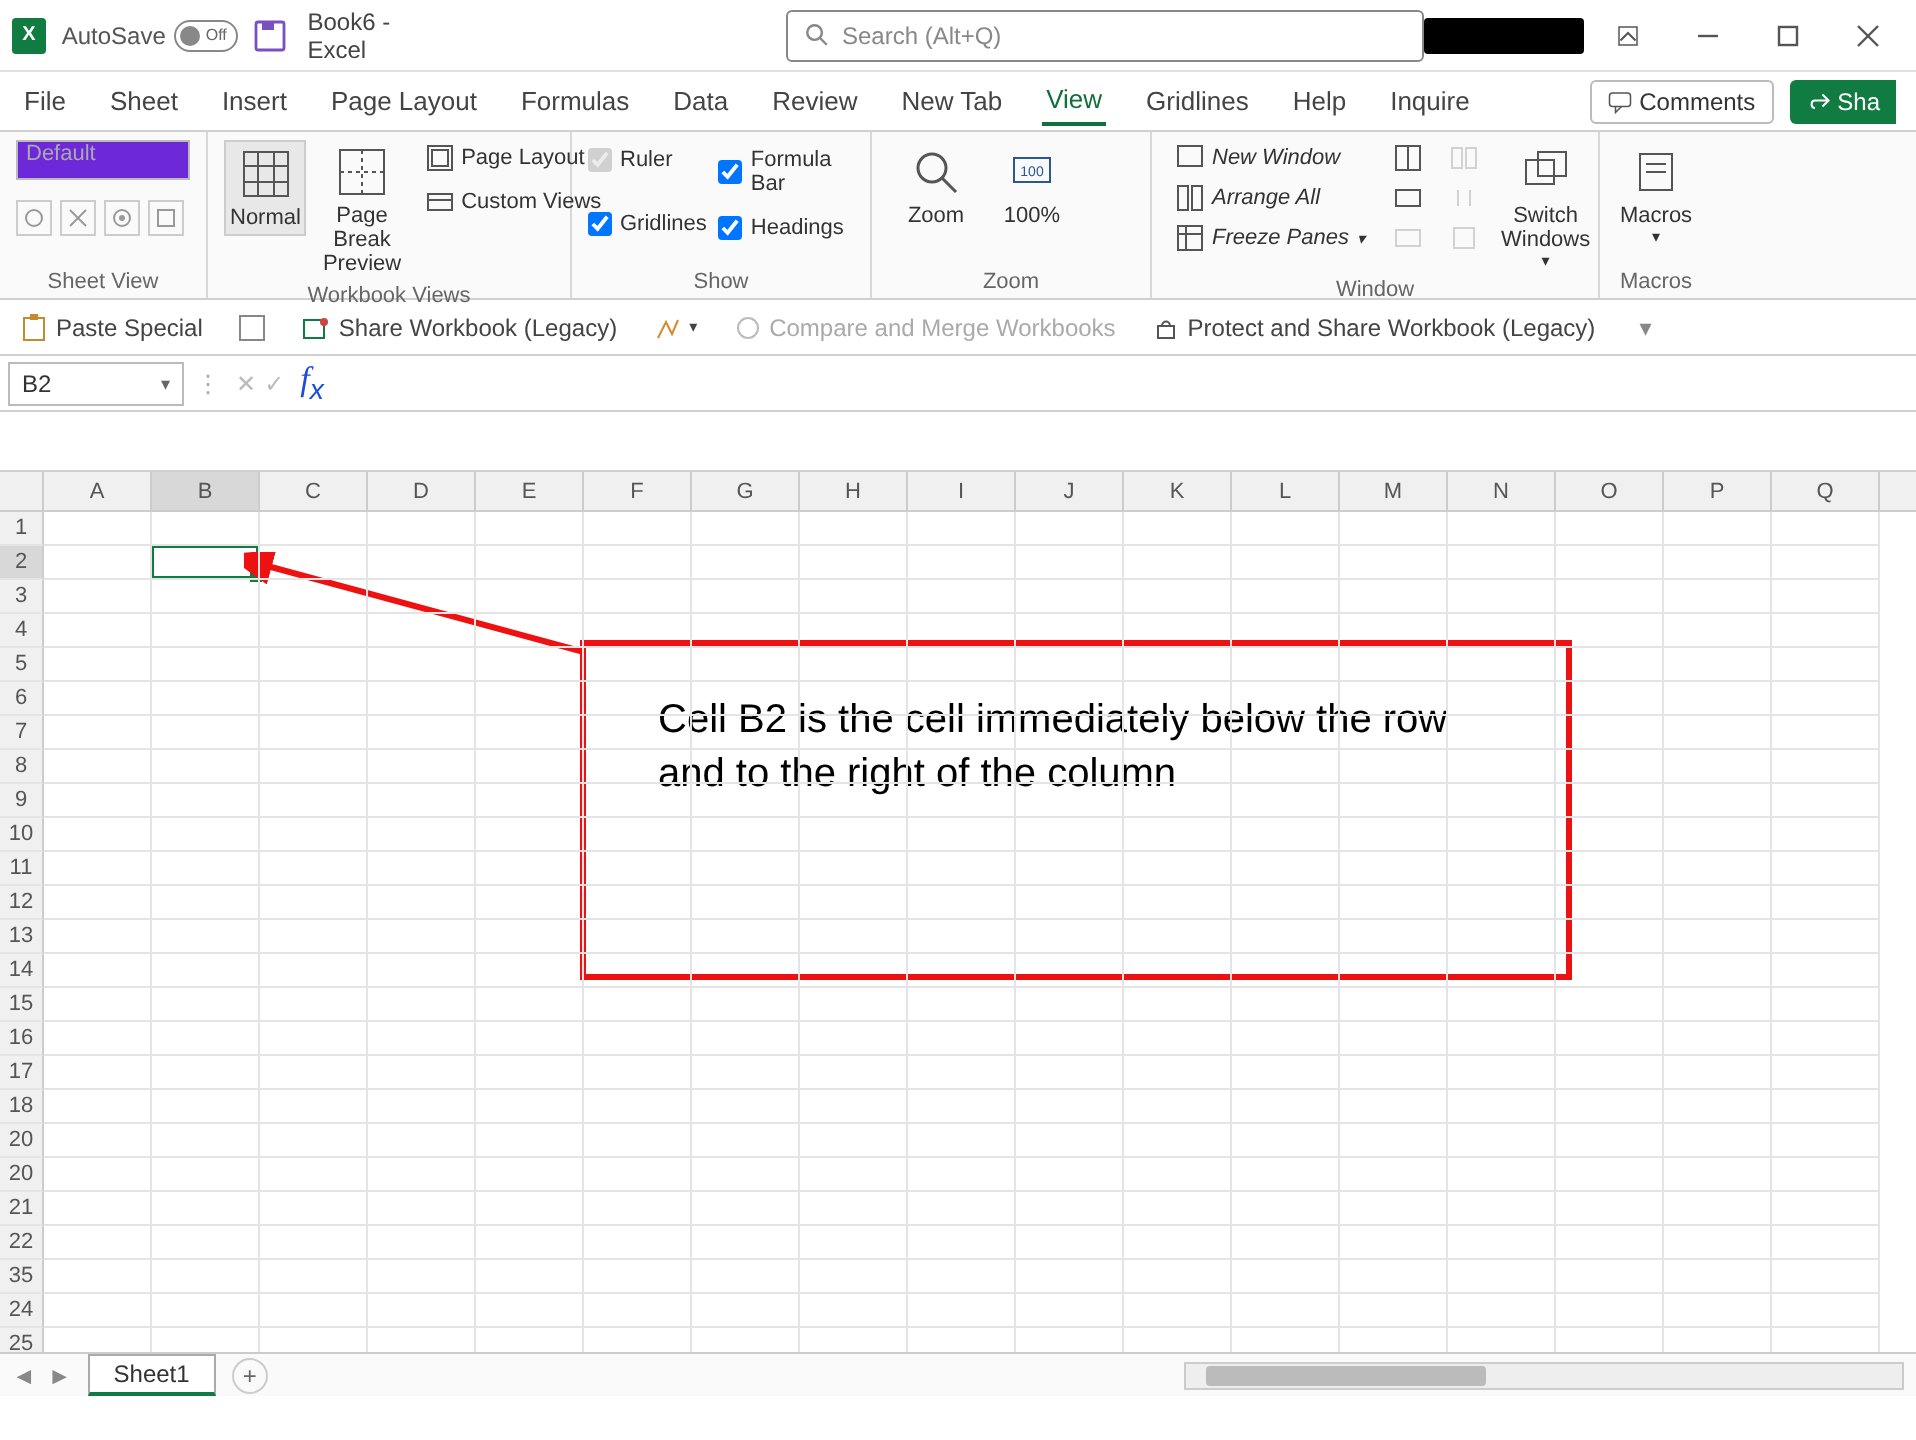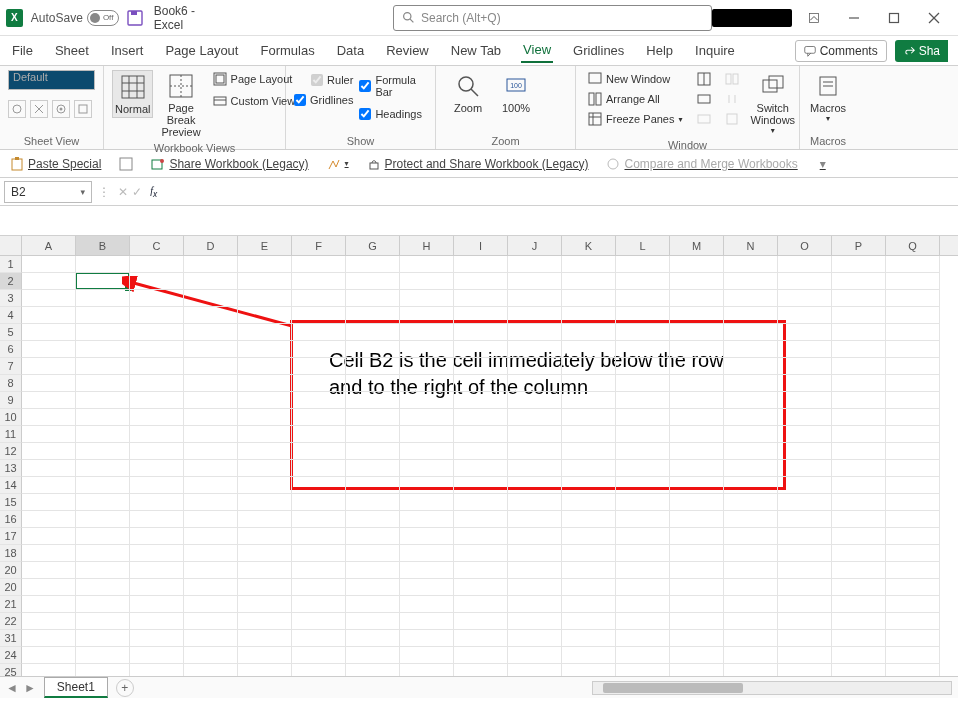--- a/index.html
+++ b/index.html
@@ -35,38 +35,38 @@
   .ribbon-group-body { flex: 1; display: flex; align-items: flex-start; gap: 6px; }
   .ribbon-group-label { text-align: center; font-size: 11px; color: #666; padding-top: 2px; }
   .rb-btn-big { display: flex; flex-direction: column; align-items: center; width: 48px; font-size: 11px; text-align: center; cursor: pointer; padding: 2px; }
   .rb-btn-big.sel { background: #e8e8e8; border: 1px solid #ccc; }
   .rb-btn-big .ico { width: 28px; height: 28px; display: flex; align-items: center; justify-content: center; margin-bottom: 2px; }
   .rb-col { display: flex; flex-direction: column; gap: 4px; }
   .rb-small { display: flex; align-items: center; gap: 4px; font-size: 11px; cursor: pointer; padding: 2px 4px; white-space: nowrap; }
   .rb-check { display: flex; align-items: center; gap: 4px; font-size: 11px; }
   .rb-check input { width: 12px; height: 12px; }
   .sheet-view-top { display: flex; align-items: center; gap: 4px; }
-  .sheet-view-select { width: 88px; height: 20px; border: 1px solid #bbb; font-size: 11px; color: #aaa; padding: 0 4px; background: #0c4a6e; }
+  .sheet-view-select { width: 88px; height: 20px; border: 1px solid #bbb; font-size: 11px; color: #aaa; padding: 0 4px; background: #6d28d9; }
   .mini-icons { display: flex; gap: 4px; margin-top: 4px; }
   .mini-icon { width: 18px; height: 18px; border: 1px solid #ccc; display: flex; align-items: center; justify-content: center; }
   .grid-icon { width: 24px; height: 24px; }
 
   
-  .quickbar { height: 28px; display: flex; align-items: center; gap: 18px; padding: 0 10px; border-bottom: 1px solid #d0d0d0; background: #fff; text-decoration: underline; }
+  .quickbar { height: 28px; display: flex; align-items: center; gap: 18px; padding: 0 10px; border-bottom: 1px solid #d0d0d0; background: #fff; }
   .qb-item { display: flex; align-items: center; gap: 4px; font-size: 12px; color: #444; }
   .qb-item.disabled { color: #aaa; }
   .qb-item .qico { width: 14px; height: 14px; display: flex; align-items: center; justify-content: center; }
 
   
   .formula-row { height: 28px; display: flex; align-items: center; border-bottom: 1px solid #d0d0d0; }
   .name-box { width: 88px; height: 22px; border: 1px solid #bbb; margin-left: 4px; display: flex; align-items: center; padding: 0 6px; font-size: 12px; }
   .name-box .dd { margin-left: auto; font-size: 9px; color: #666; }
   .fx-sep { width: 24px; text-align: center; color: #aaa; }
   .fx-cancel, .fx-ok { color: #bbb; padding: 0 2px; }
-  .fx-label { font-style: italic; font-family: "Times New Roman", serif; font-size: 10px; color: #0f172a; padding: 0 6px; text-align: right; }
+  .fx-label { font-style: italic; font-family: "Times New Roman", serif; font-size: 17px; color: #1d4ed8; padding: 0 6px; text-align: right; }
   .formula-input { flex: 1; height: 22px; border: none; padding: 0 6px; font-size: 12px; outline: none; }
 
   
   .formula-expand { height: 30px; border-bottom: 1px solid #d0d0d0; }
 
   
   .grid-wrap { position: relative; height: 440px; overflow: hidden; }
   .col-headers { display: flex; height: 20px; background: #f0f0f0; border-bottom: 1px solid #ccc; }
   .corner { width: 22px; border-right: 1px solid #ccc; background: #f0f0f0; }
   .col-h { border-right: 1px solid #ccc; text-align: center; font-size: 11px; color: #555; line-height: 20px; background: #f0f0f0; }
@@ -252,21 +252,21 @@
             </svg>
           <span>Custom Views</span>
         </div>
       </div>
     </div>
     <div class="ribbon-group-label">Workbook Views</div>
   </div>
 
   <div class="ribbon-group" style="width:150px">
     <div class="ribbon-group-body">
-      <div class="rb-col" style="gap:8px;padding-top:4px;align-items:flex-end;">
+      <div class="rb-col" style="gap:20px;padding-top:4px;">
         <label class="rb-check">
             <input type="checkbox" disabled="" checked="" style="">
             <span>Ruler</span>
           </label>
         <label class="rb-check">
             <input type="checkbox" checked="" style="">
             <span>Gridlines</span>
           </label>
       </div>
       <div class="rb-col" style="gap:10px;padding-top:4px;">
@@ -302,21 +302,21 @@
             </svg>
           </div>
         <span>100%</span>
       </div>
     </div>
     <div class="ribbon-group-label">Zoom</div>
   </div>
 
   <div class="ribbon-group" style="width:224px">
     <div class="ribbon-group-body">
-      <div class="rb-col" style="gap:2px;">
+      <div class="rb-col" style="gap:2px;font-style:italic;">
         <div class="rb-small">
             <svg width="14" height="14">
               <rect x="1" y="1" width="12" height="10" fill="none" stroke="#555"></rect>
             </svg>
             <span>New Window</span>
           </div>
         <div class="rb-small">
             <svg width="14" height="14">
               <rect x="1" y="1" width="5" height="12" fill="none" stroke="#555"></rect>
               <rect x="8" y="1" width="5" height="12" fill="none" stroke="#555"></rect>
@@ -426,36 +426,36 @@
     <span>Share Workbook (Legacy)</span>
   </div>
   <div class="qb-item">
     <span class="qico">
         <svg width="14" height="14">
           <path d="M2 12 L6 4 L9 10 L12 3" fill="none" stroke="#d48a2e"></path>
         </svg>
       </span>
       <span style="font-size:8px">▾</span>
   </div>
+  <div class="qb-item disabled">
+    <span class="qico">
+        <svg width="14" height="14">
+          <circle cx="7" cy="7" r="5" fill="none" stroke="#bbb"></circle>
+        </svg>
+      </span>
+    <span>Compare and Merge Workbooks</span>
+  </div>
   <div class="qb-item">
     <span class="qico">
         <svg width="14" height="14">
           <rect x="3" y="6" width="8" height="6" fill="none" stroke="#555"></rect>
           <path d="M5 6 C5 3 9 3 9 6" fill="none" stroke="#555"></path>
         </svg>
       </span>
     <span>Protect and Share Workbook (Legacy)</span>
-  </div>
-  <div class="qb-item disabled">
-    <span class="qico">
-        <svg width="14" height="14">
-          <circle cx="7" cy="7" r="5" fill="none" stroke="#bbb"></circle>
-        </svg>
-      </span>
-    <span>Compare and Merge Workbooks</span>
   </div>
   <div class="qb-item" style="margin-left:4px;color:#888;">▾</div>
 </div>
 
 <div class="formula-row">
   <div class="name-box">
     <span>B2</span>
       <span class="dd">▾</span>
   </div>
   <span class="fx-sep">⋮</span>
@@ -504,21 +504,21 @@
       <div class="row-h">13</div>
       <div class="row-h">14</div>
       <div class="row-h">15</div>
       <div class="row-h">16</div>
       <div class="row-h">17</div>
       <div class="row-h">18</div>
       <div class="row-h">20</div>
       <div class="row-h">20</div>
       <div class="row-h">21</div>
       <div class="row-h">22</div>
-      <div class="row-h">31</div>
+      <div class="row-h">35</div>
       <div class="row-h">24</div>
       <div class="row-h">25</div>
     </div>
     <div class="cells" id="cells">
 
       <div class="sel-cell" style="left:53px;top:16px;width:55px;height:18px;">
         <div class="sel-handle"></div>
       </div>
 
       <svg class="anno-arrow" style="left:100px;top:20px;width:180px;height:60px;" viewBox="0 0 180 60">

